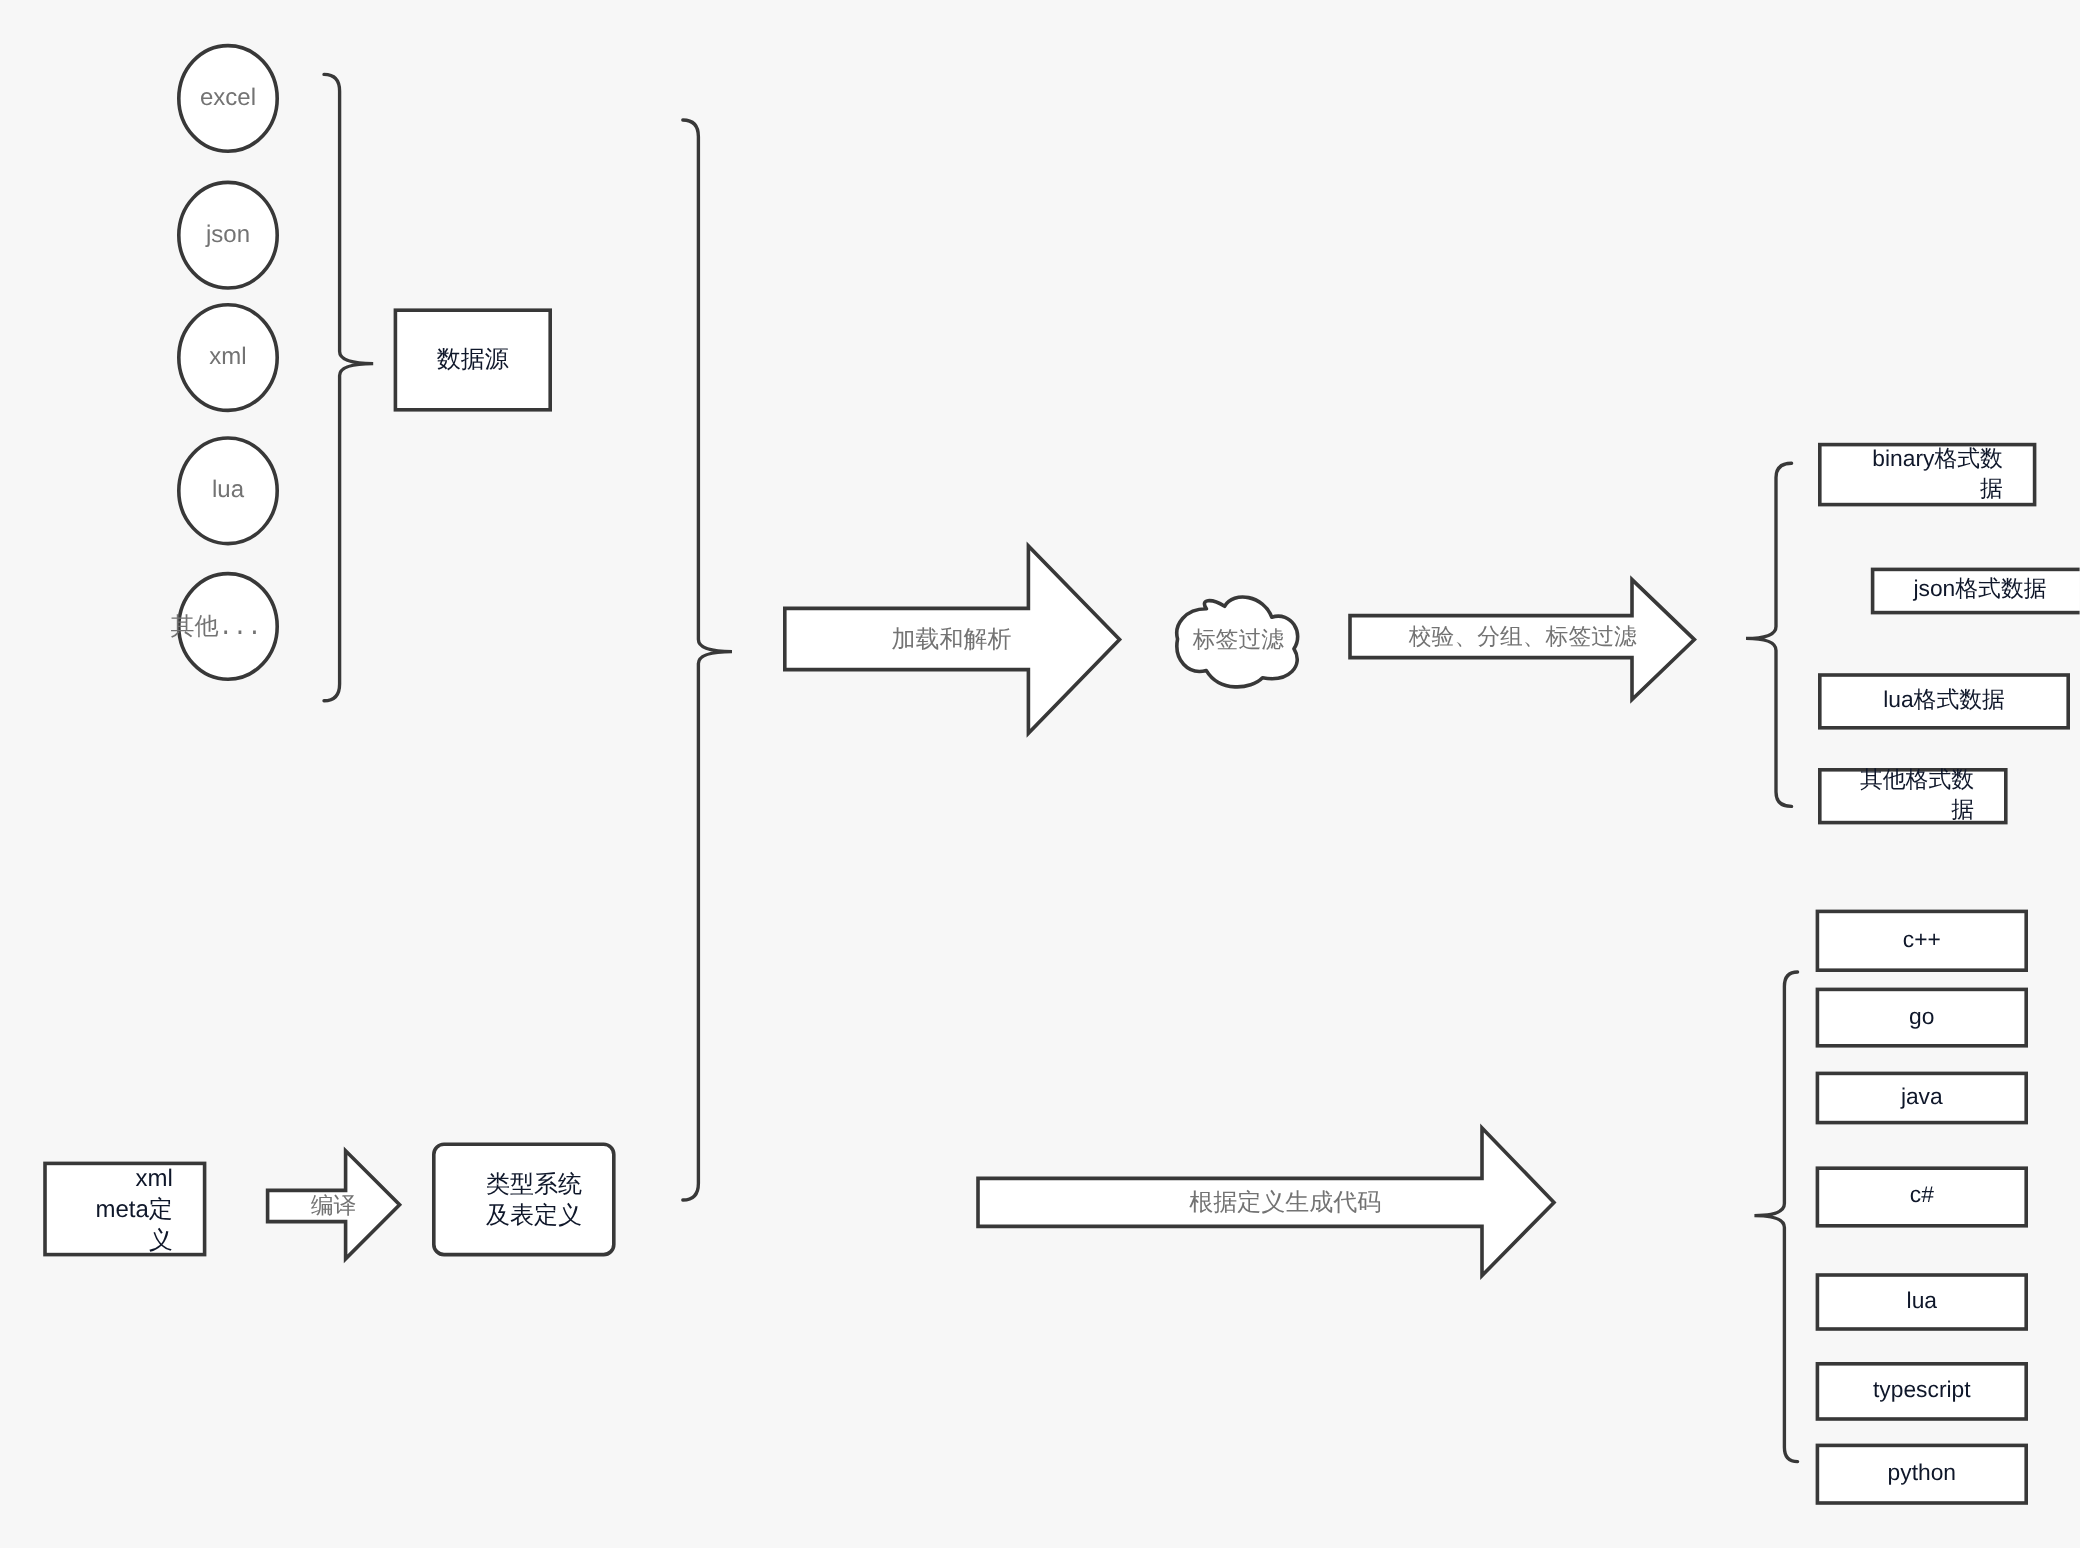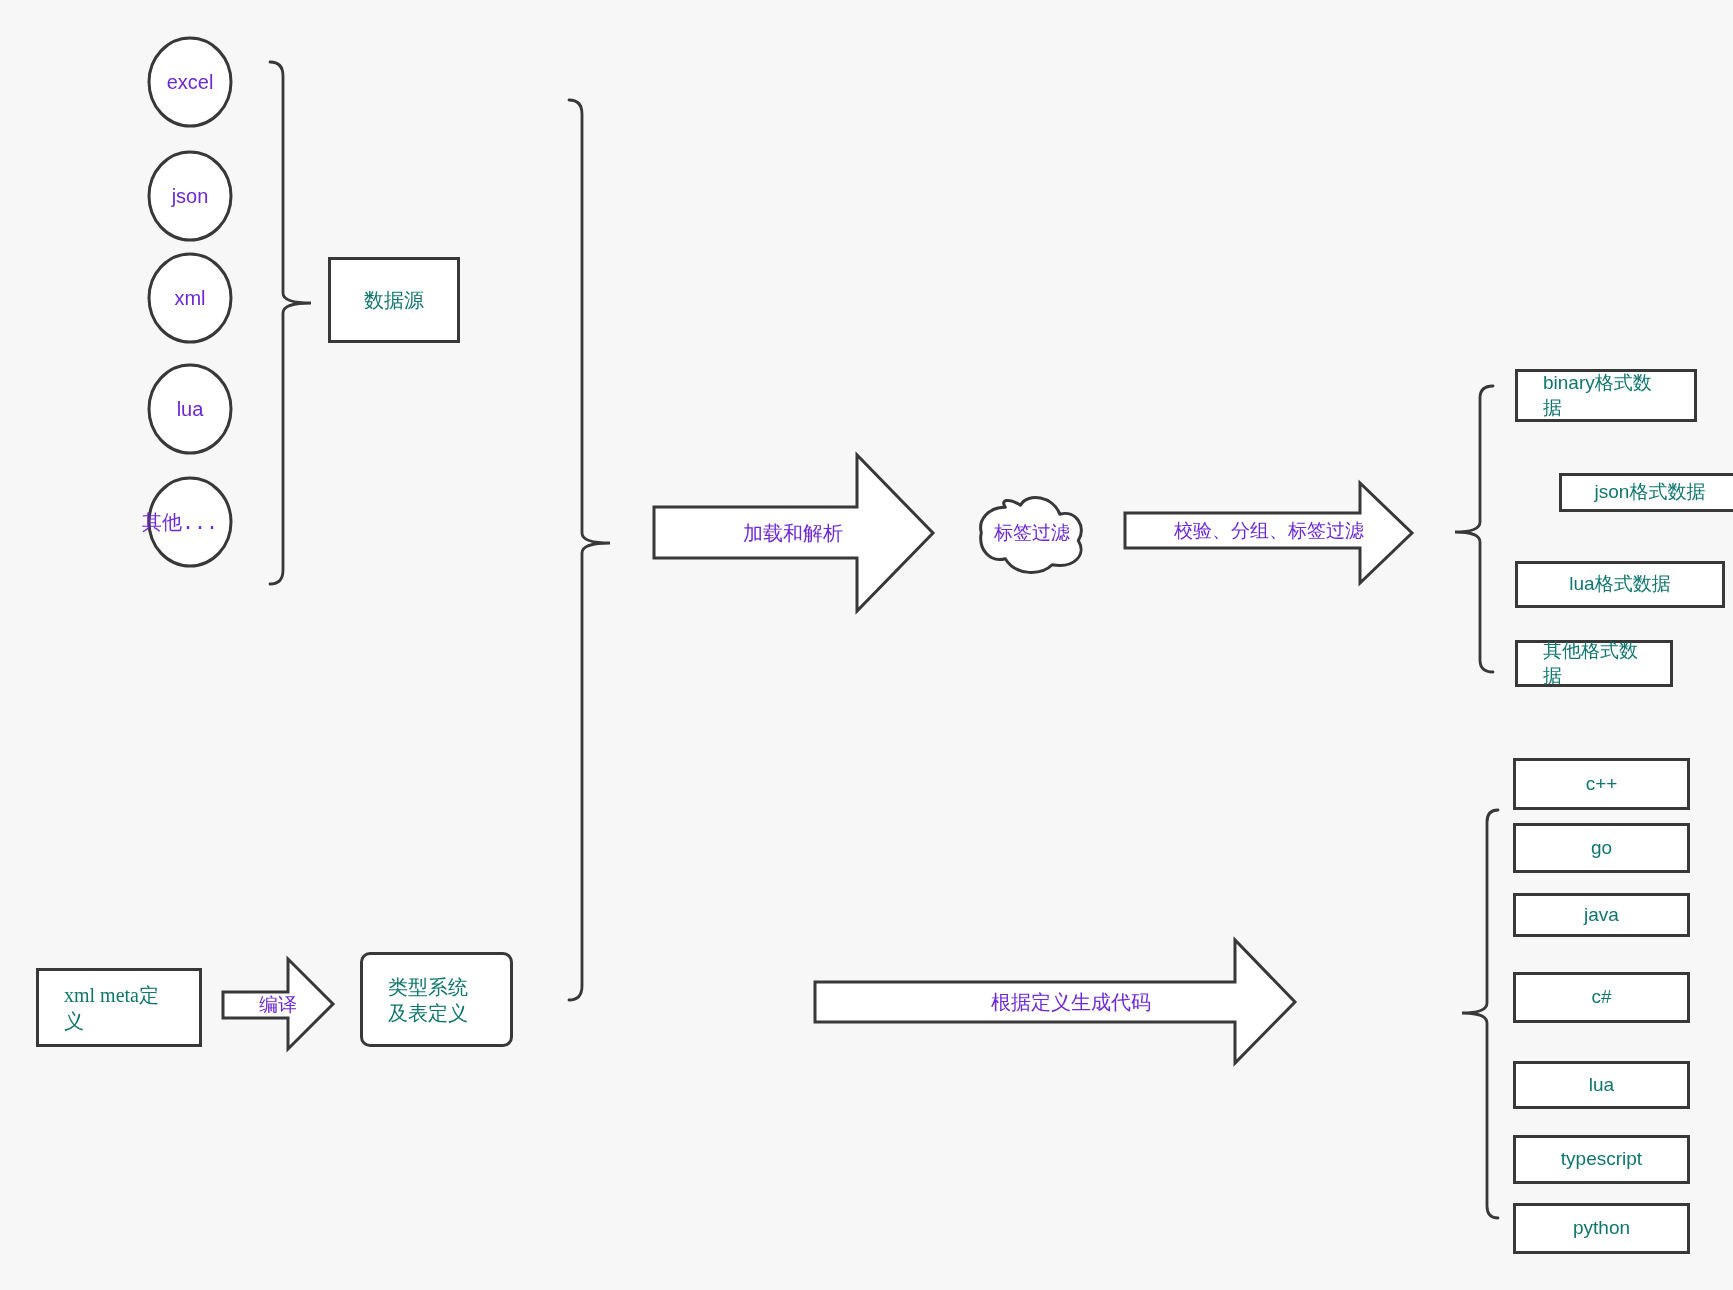--- a/index.html
+++ b/index.html
@@ -20,32 +20,32 @@
     width: 1733px; height: 1290px;
   }
   .box {
     position: absolute;
     box-sizing: border-box;
     background: #ffffff;
     border: 3px solid #383838;
     display: flex;
     align-items: center;
     justify-content: center;
-    text-align: left;
-    color: #0f766e;
+    text-align: right;
+    color: #0f172a;
     font-size: 19px;
     line-height: 1.3;
     padding: 0 25px;
   }
   .box.rounded { border-radius: 10px; }
   .box.f20 { font-size: 20px; }
   .lbl {
     position: absolute;
     transform: translate(-50%, -50%);
-    color: #6d28d9;
+    color: #737373;
     font-size: 20px;
     white-space: nowrap;
     text-align: center;
   }
   .lbl.f19 { font-size: 19px; }
 </style>
 </head>
 <body>
 
 <div class="canvas">
@@ -89,21 +89,21 @@
   <div class="lbl f19" style="left:1032px; top:533px;">标签过滤</div>
   <div class="lbl f19" style="left:1269px; top:531px;">校验、分组、标签过滤</div>
   <div class="lbl f19" style="left:278px; top:1005px;">编译</div>
   <div class="lbl" style="left:1055px; top:1002px;margin-left:16px;">根据定义生成代码</div>
 
   <div class="box" style="left:1515px; top:369px; width:182px; height:53px;">binary格式数据</div>
   <div class="box" style="left:1515px; top:473px; width:182px; height:39px;margin-left:44px;">json格式数据</div>
   <div class="box" style="left:1515px; top:561px; width:210px; height:47px;">lua格式数据</div>
   <div class="box" style="left:1515px; top:640px; width:158px; height:47px;">其他格式数据</div>
 
-  <div class="box f20" style="left:36px; top:968px; width:166px; height:79px;font-family:Liberation Serif, serif;">xml meta定义</div>
+  <div class="box f20" style="left:36px; top:968px; width:136px; height:79px;">xml meta定义</div>
   <div class="box f20 rounded" style="left:360px; top:952px; width:153px; height:95px;">类型系统及表定义</div>
 
   <div class="box" style="left:1513px; top:758px;  width:177px; height:52px;">c++</div>
   <div class="box" style="left:1513px; top:823px;  width:177px; height:50px;">go</div>
   <div class="box" style="left:1513px; top:893px;  width:177px; height:44px;">java</div>
   <div class="box" style="left:1513px; top:972px;  width:177px; height:51px;">c#</div>
   <div class="box" style="left:1513px; top:1061px; width:177px; height:48px;">lua</div>
   <div class="box" style="left:1513px; top:1135px; width:177px; height:49px;">typescript</div>
   <div class="box" style="left:1513px; top:1203px; width:177px; height:51px;">python</div>
 

